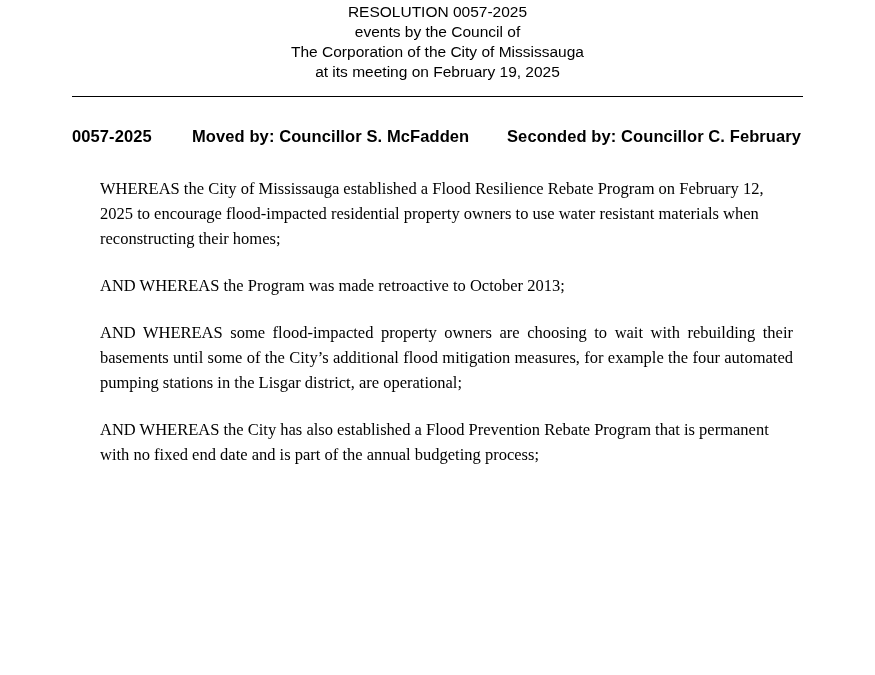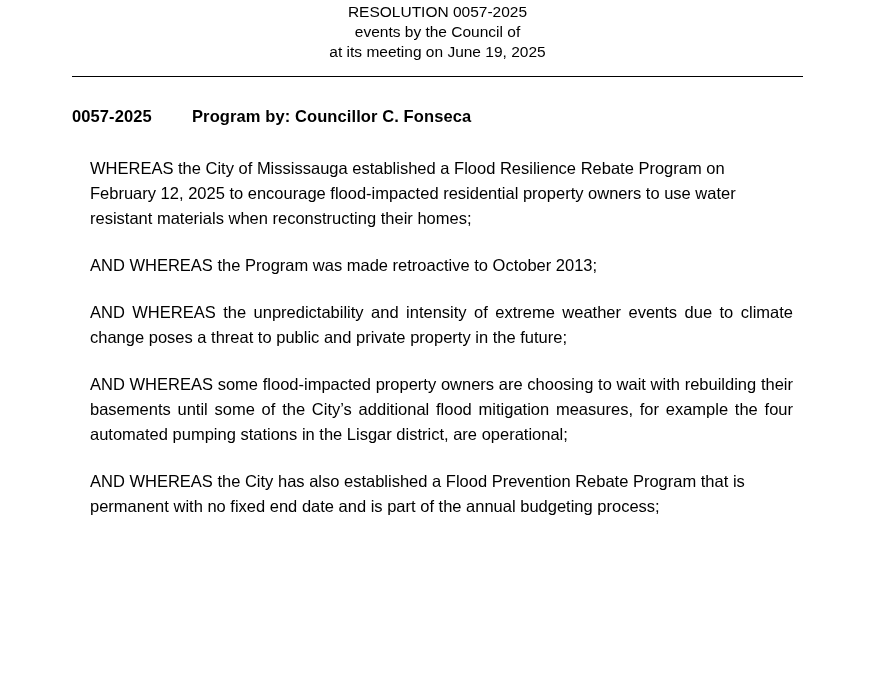--- a/index.html
+++ b/index.html
@@ -50,51 +50,53 @@
   }
   .meta-seconded {
     flex: 1 1 auto;
   }
   .body {
     margin: 30px 82px 0 82px;
     font-size: 16.5px;
     line-height: 25px;
   }
   .para {
-    margin: 0 0 22px 8px;
+    margin: 0 0 22px 18px;
     text-align: justify;
     text-justify: inter-word;
+    font-family: Liberation Serif, serif;
   }
   .para:last-child {
     margin-bottom: 0;
   }
   .para.nojustify {
     text-align: left;
   }
 </style>
 </head>
 <body>
 
 <div class="page">
 
   <div class="header">
     <span class="line">RESOLUTION 0057-2025</span>
     <span class="line">events by the Council of</span>
-    <span class="line">at its meeting on June 19, 2025</span>
+    <span class="line">The Corporation of the City of Mississauga</span>
+    <span class="line">at its meeting on February 19, 2025</span>
   </div>
 
   <div class="rule"></div>
 
   <div class="meta-row">
     <span class="meta-number">0057-2025</span>
-    <span class="meta-seconded">Program by: Councillor C. Fonseca</span>
+    <span class="meta-moved">Moved by: Councillor S. McFadden</span>
+    <span class="meta-seconded">Seconded by: Councillor C. February</span>
   </div>
 
   <div class="body">
     <p class="para nojustify">WHEREAS the City of Mississauga established a Flood Resilience Rebate Program on February 12, 2025 to encourage flood-impacted residential property owners to use water resistant materials when reconstructing their homes;</p>
     <p class="para nojustify">AND WHEREAS the Program was made retroactive to October 2013;</p>
-    <p class="para">AND WHEREAS the unpredictability and intensity of extreme weather events due to climate change poses a threat to public and private property in the future;</p>
     <p class="para">AND WHEREAS some flood-impacted property owners are choosing to wait with rebuilding their basements until some of the City’s additional flood mitigation measures, for example the four automated pumping stations in the Lisgar district, are operational;</p>
     <p class="para nojustify">AND WHEREAS the City has also established a Flood Prevention Rebate Program that is permanent with no fixed end date and is part of the annual budgeting process;</p>
 
   </div>
 
 </div>
 
 </body></html>

